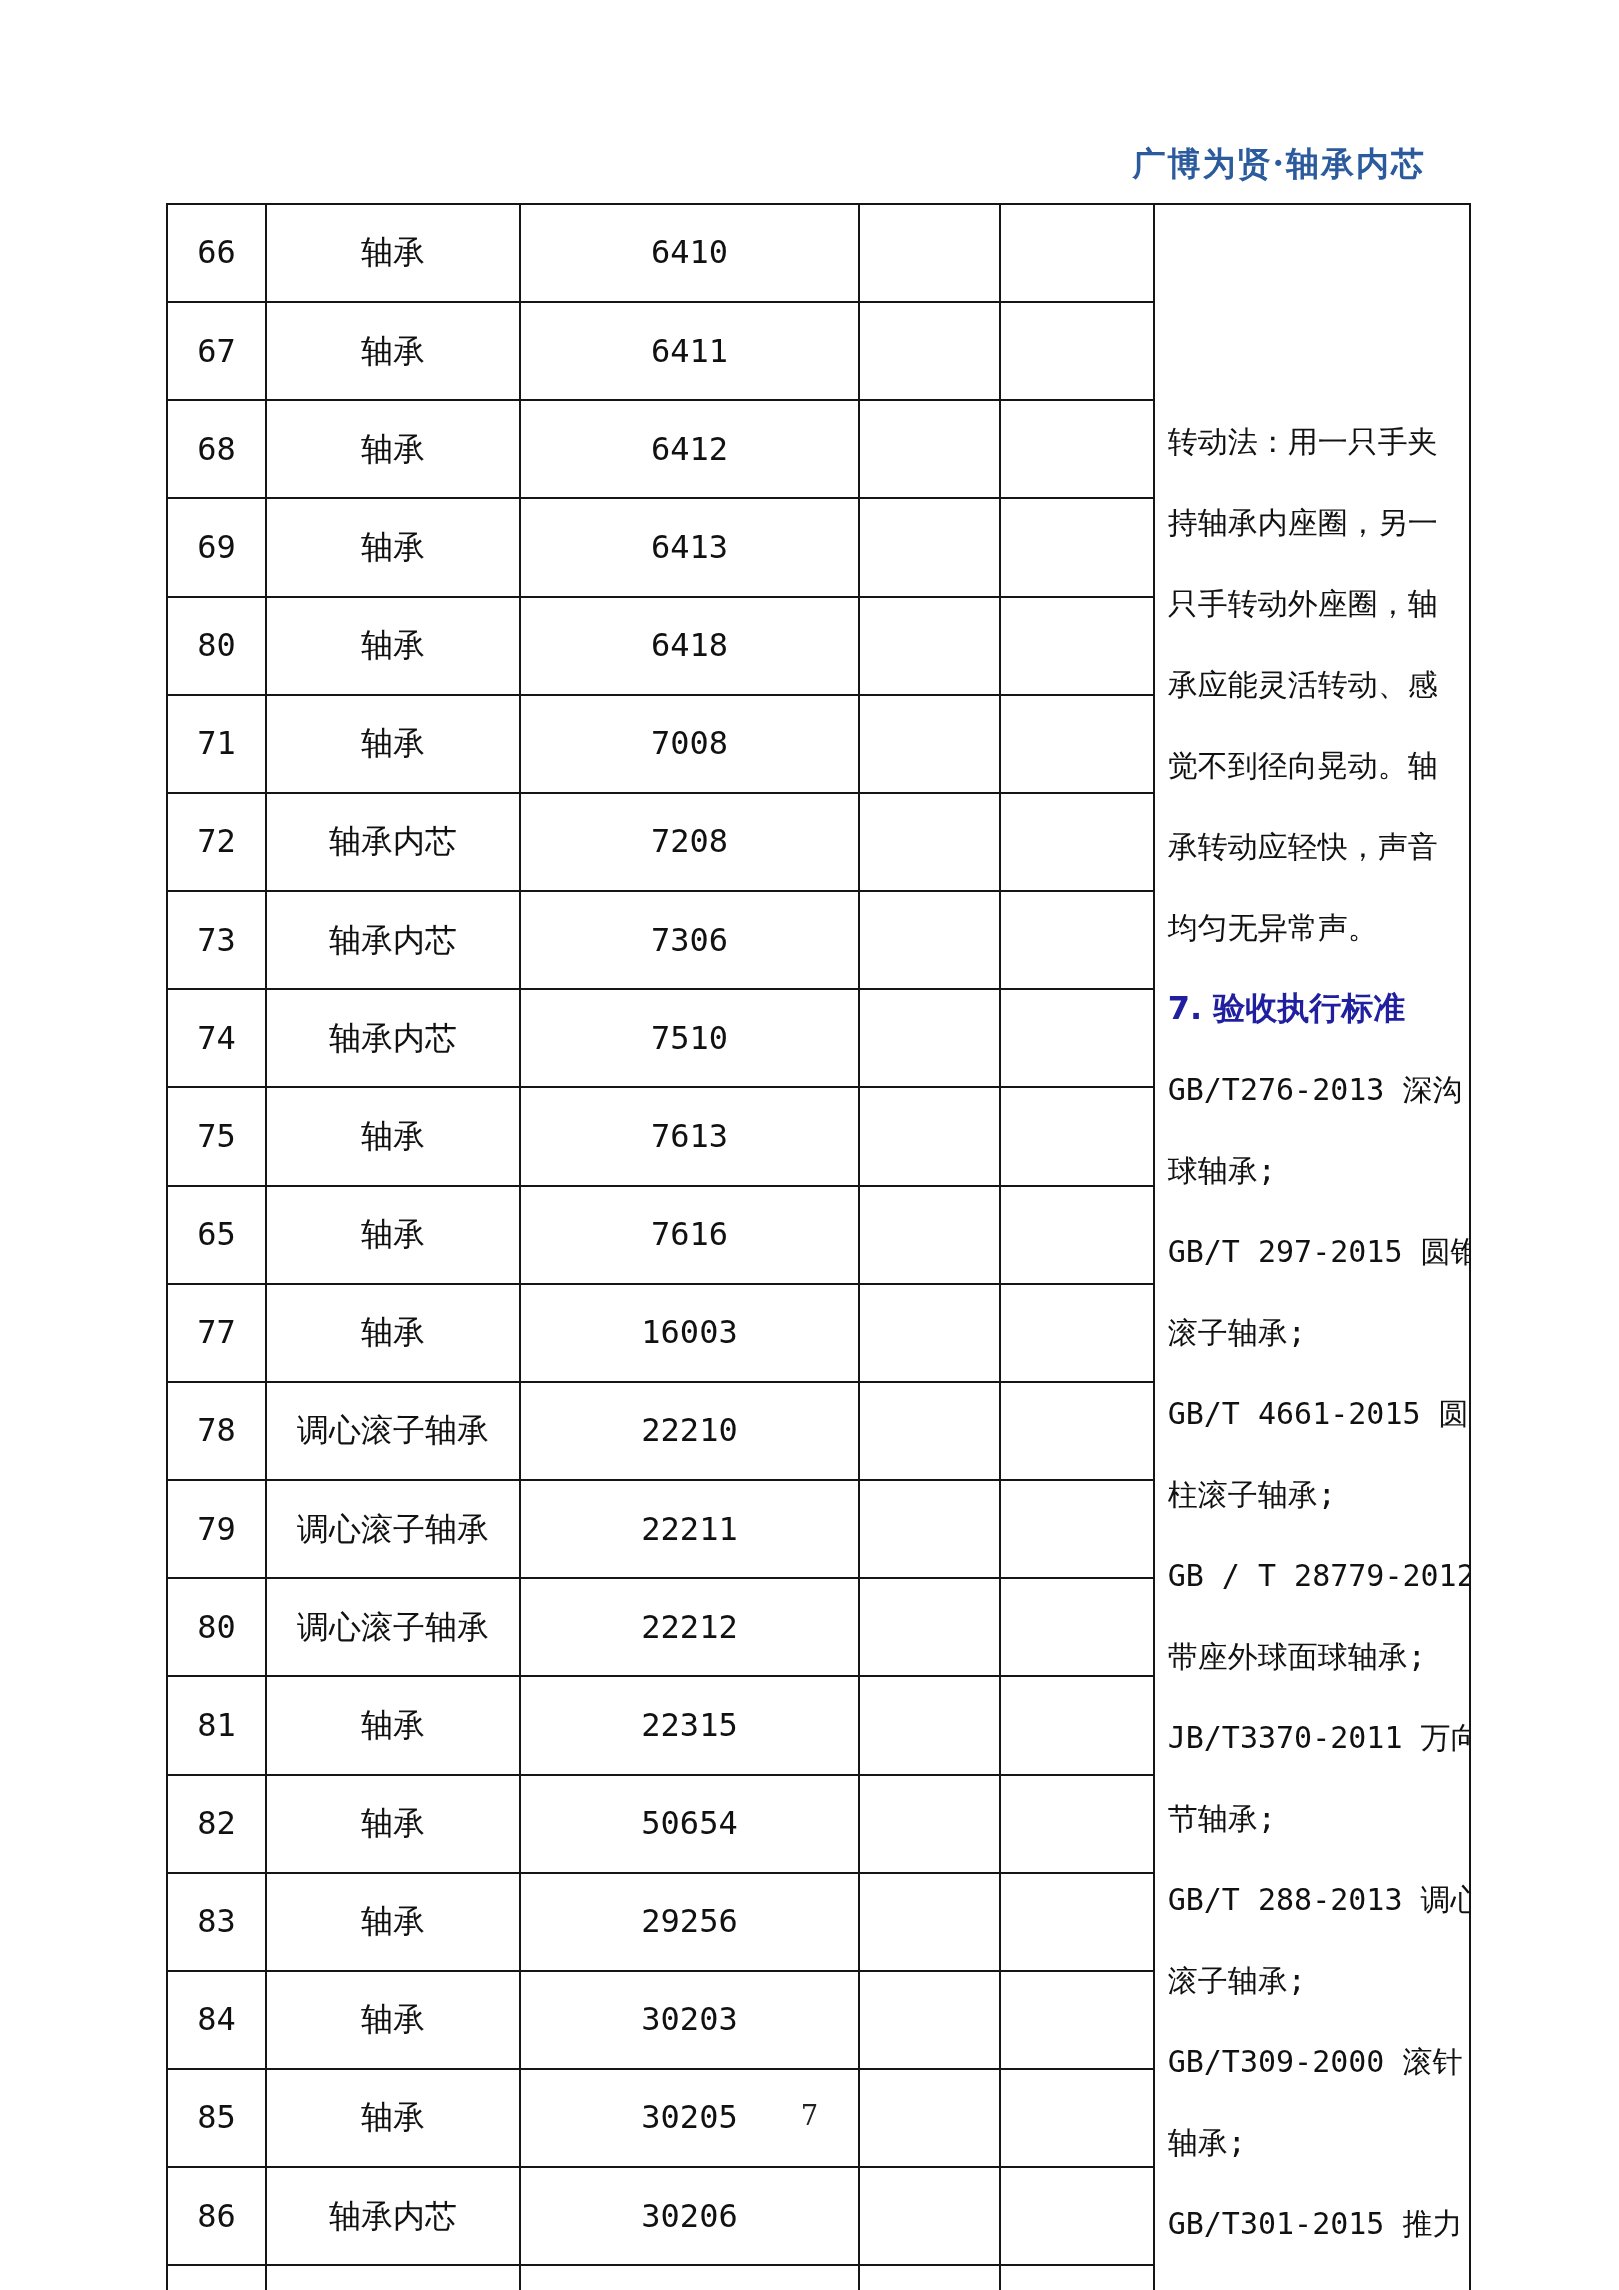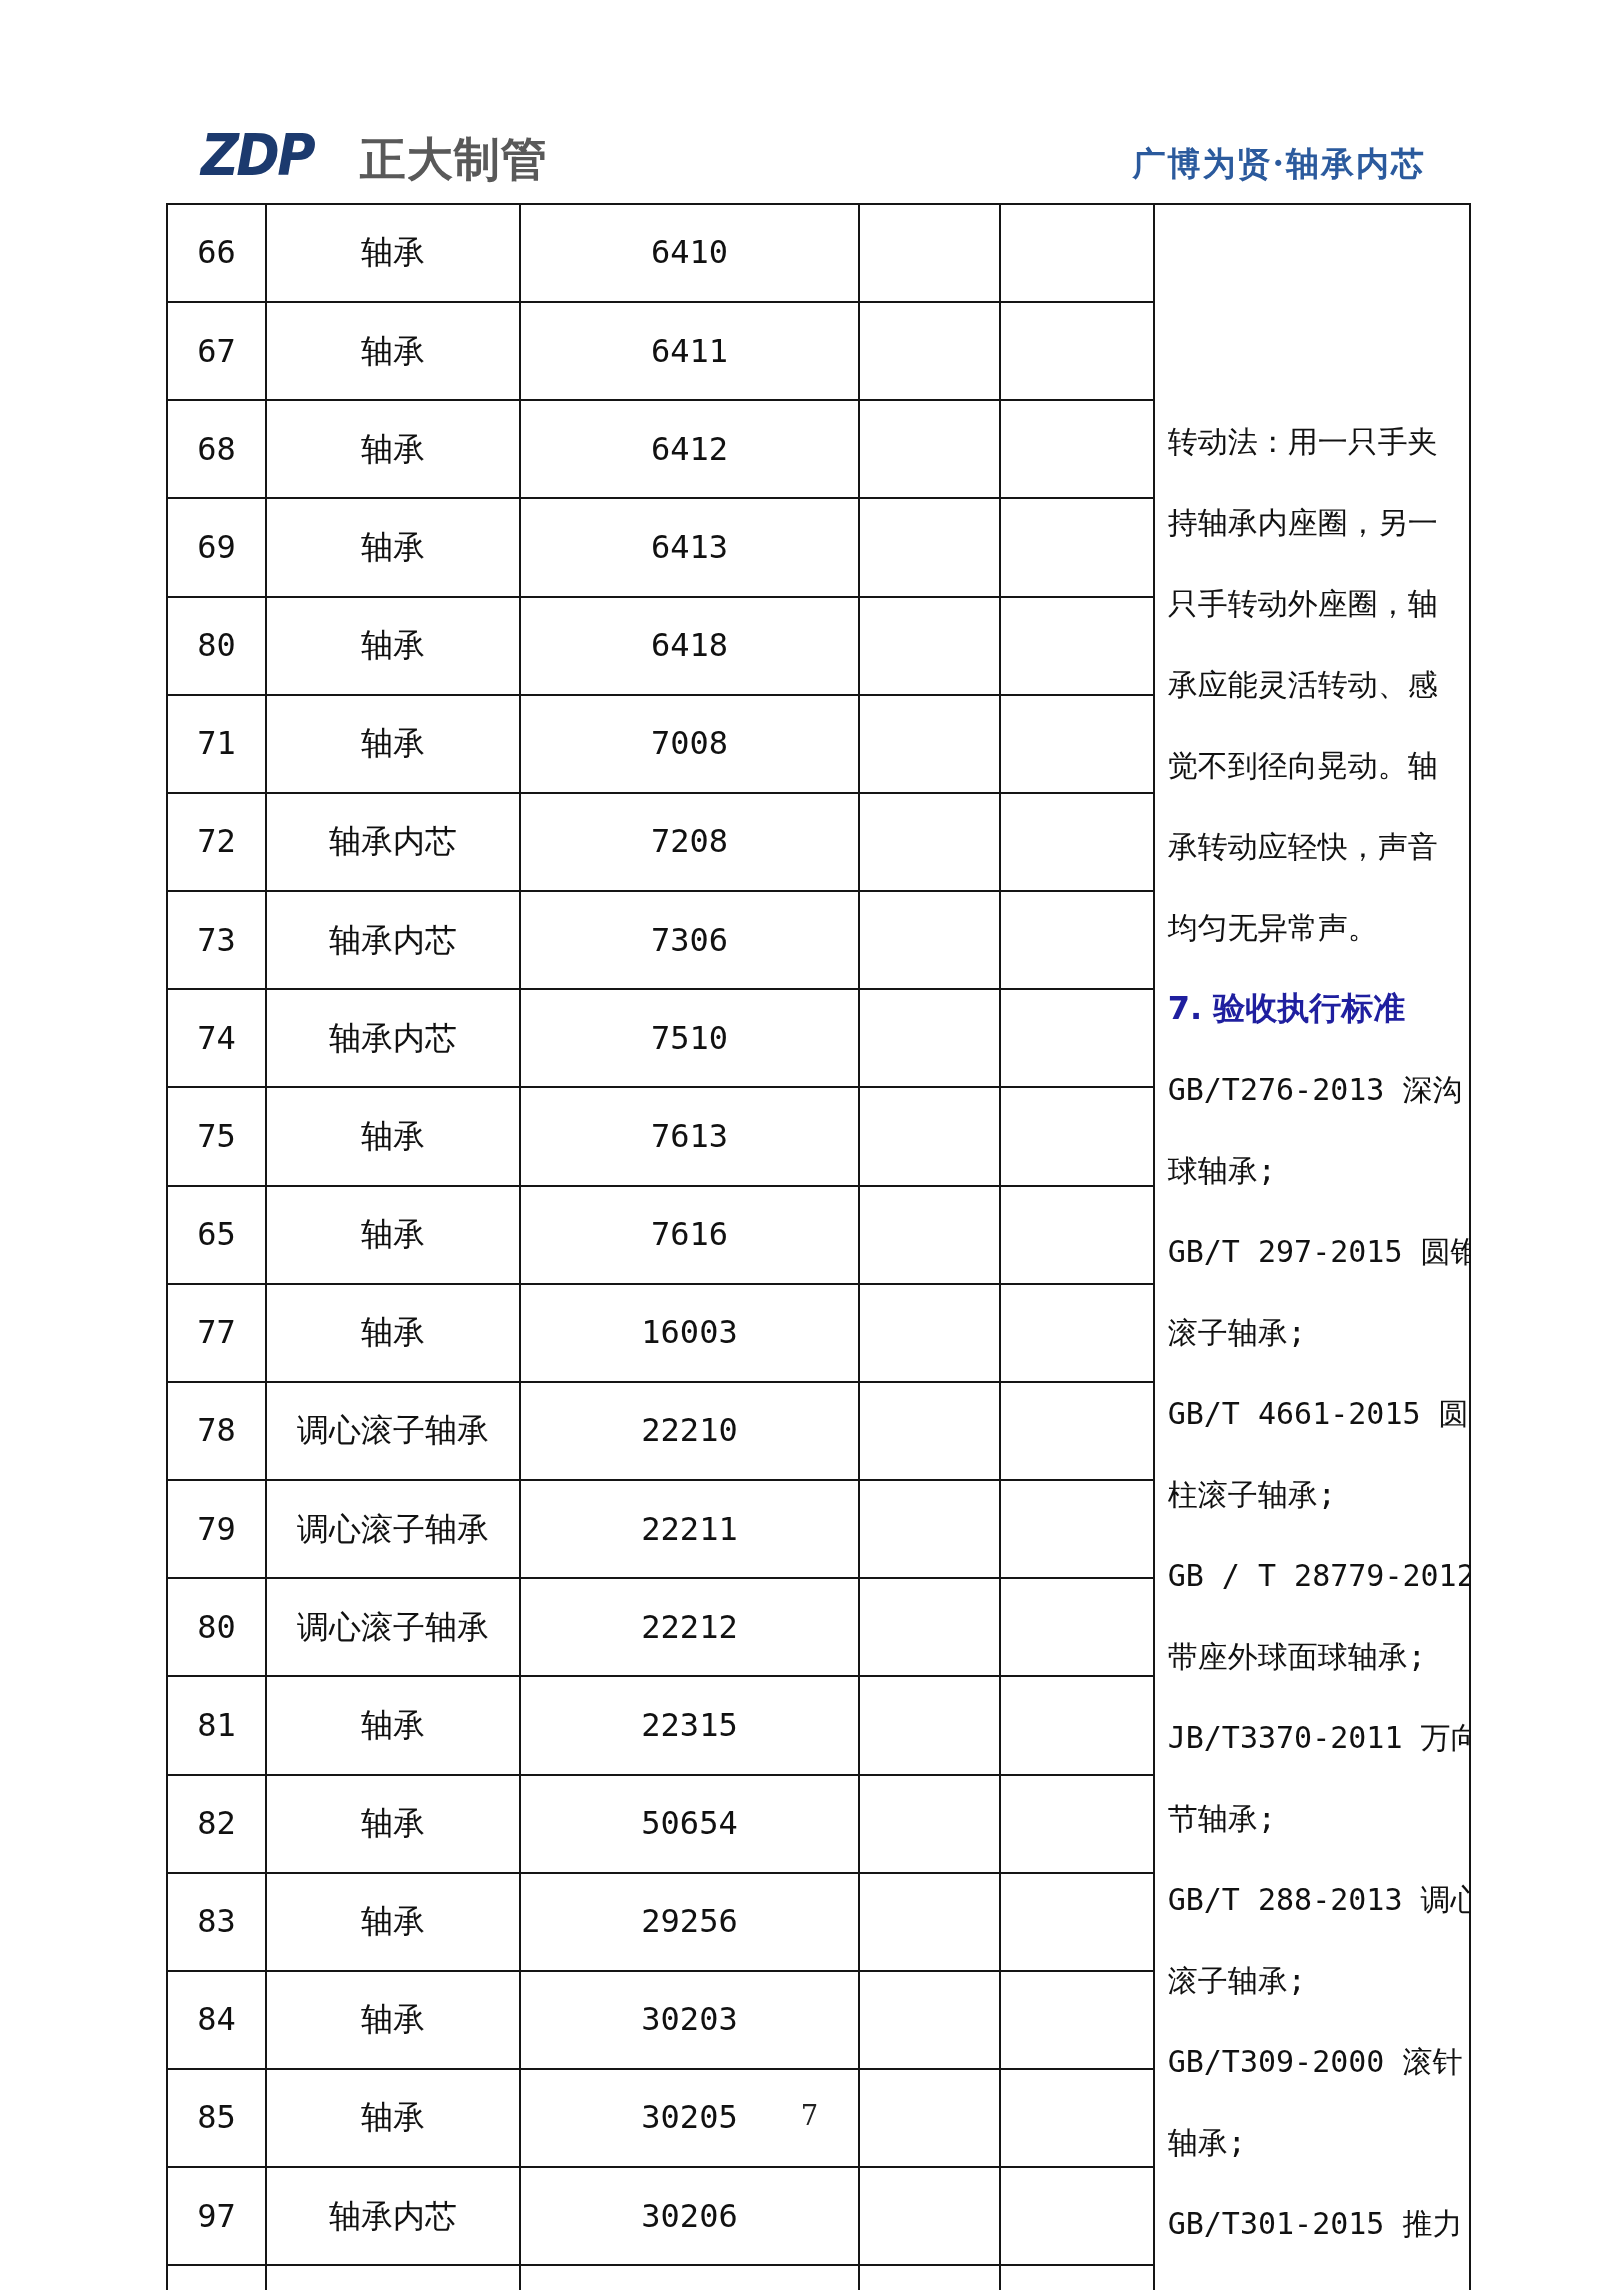--- a/index.html
+++ b/index.html
@@ -98,24 +98,20 @@
     text-align:center;
     font-family:"DejaVu Serif","Liberation Serif",serif;
     font-size:27.4px;color:#222;
   }
 </style>
 </head>
 <body>
 
 <div class="page">
 
-  <div class="logo">
-    <span class="logo-zdp">ZDP</span>
-    <span class="logo-company">正大制管</span>
-  </div>
   <div class="slogan">广博为贤·轴承内芯</div>
 
   <table class="parts">
     <colgroup>
       <col style="width:99px">
       <col style="width:254px">
       <col style="width:339px">
       <col style="width:141px">
       <col style="width:154px">
       <col style="width:316px">
@@ -280,21 +276,21 @@
       <td class="cell-empty"></td>
     </tr>
         <tr>
       <td class="cell-no">85</td>
       <td class="cell-name">轴承</td>
       <td class="cell-model">30205</td>
       <td class="cell-empty"></td>
       <td class="cell-empty"></td>
     </tr>
         <tr>
-      <td class="cell-no">97</td>
+      <td class="cell-no">86</td>
       <td class="cell-name">轴承内芯</td>
       <td class="cell-model">30206</td>
       <td class="cell-empty"></td>
       <td class="cell-empty"></td>
     </tr>
         <tr>
       <td class="cell-no">87</td>
       <td class="cell-name">轴承</td>
       <td class="cell-model">30207</td>
       <td class="cell-empty"></td>

